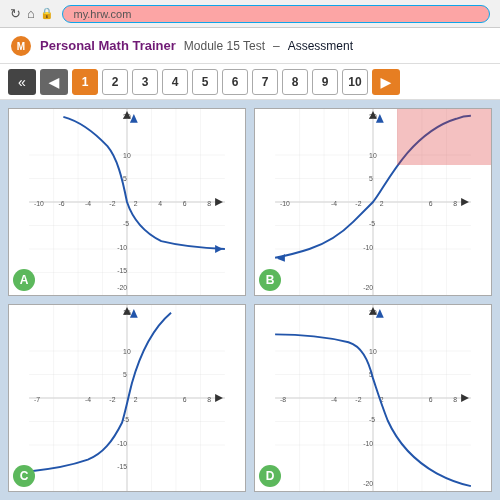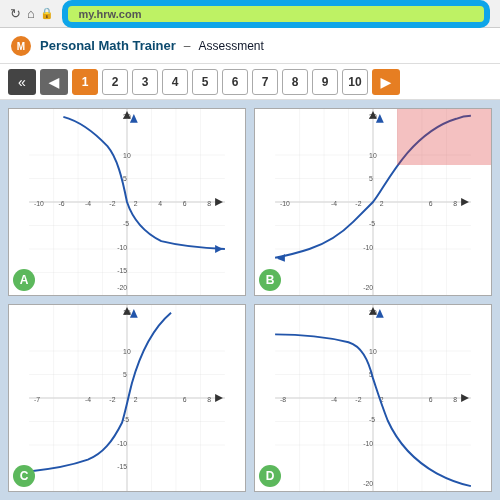--- a/index.html
+++ b/index.html
@@ -21,46 +21,45 @@
       padding: 0 10px;
       gap: 8px;
       border-bottom: 1px solid #ccc;
     }
     .browser-icons {
       display: flex;
       gap: 6px;
       align-items: center;
     }
     .url-bar {
-      background: #bef264;
-      border: 6px solid #0ea5e9;
+      background: #fca5a5;
+      border: 1px solid #0ea5e9;
       border-radius: 10px;
       padding: 2px 10px;
       font-size: 11px;
       color: #555;
       flex: 1;
-      font-weight: bold;
     }
 
     
     .app-header {
       background: white;
       height: 36px;
       display: flex;
       align-items: center;
       padding: 0 10px;
       border-bottom: 1px solid #ddd;
       gap: 8px;
     }
     .logo-icon {
       width: 22px;
       height: 22px;
     }
     .app-title {
-      color: #0c4a6e;
+      color: #701a75;
       font-weight: bold;
       font-size: 13px;
     }
     .module-link {
       color: #555;
       font-size: 12px;
     }
     .module-dash {
       color: #555;
     }
@@ -177,20 +176,21 @@
   <div class="url-bar">my.hrw.com</div>
 </div>
 
 <div class="app-header">
 
   <svg class="logo-icon" viewBox="0 0 22 22">
     <circle cx="11" cy="11" r="10" fill="#e67e22"></circle>
     <text x="11" y="15" text-anchor="middle" fill="white" font-size="10" font-weight="bold">M</text>
   </svg>
   <span class="app-title">Personal Math Trainer</span>
+  <span class="module-link">Module 15 Test</span>
   <span class="module-dash">–</span>
   <span class="assessment-text">Assessment</span>
 </div>
 
 <div class="nav-bar">
   <button class="nav-btn rewind">«</button>
   <button class="nav-btn back">◀</button>
   <button class="page-btn active">1</button>
   <button class="page-btn">2</button>
   <button class="page-btn">3</button>

